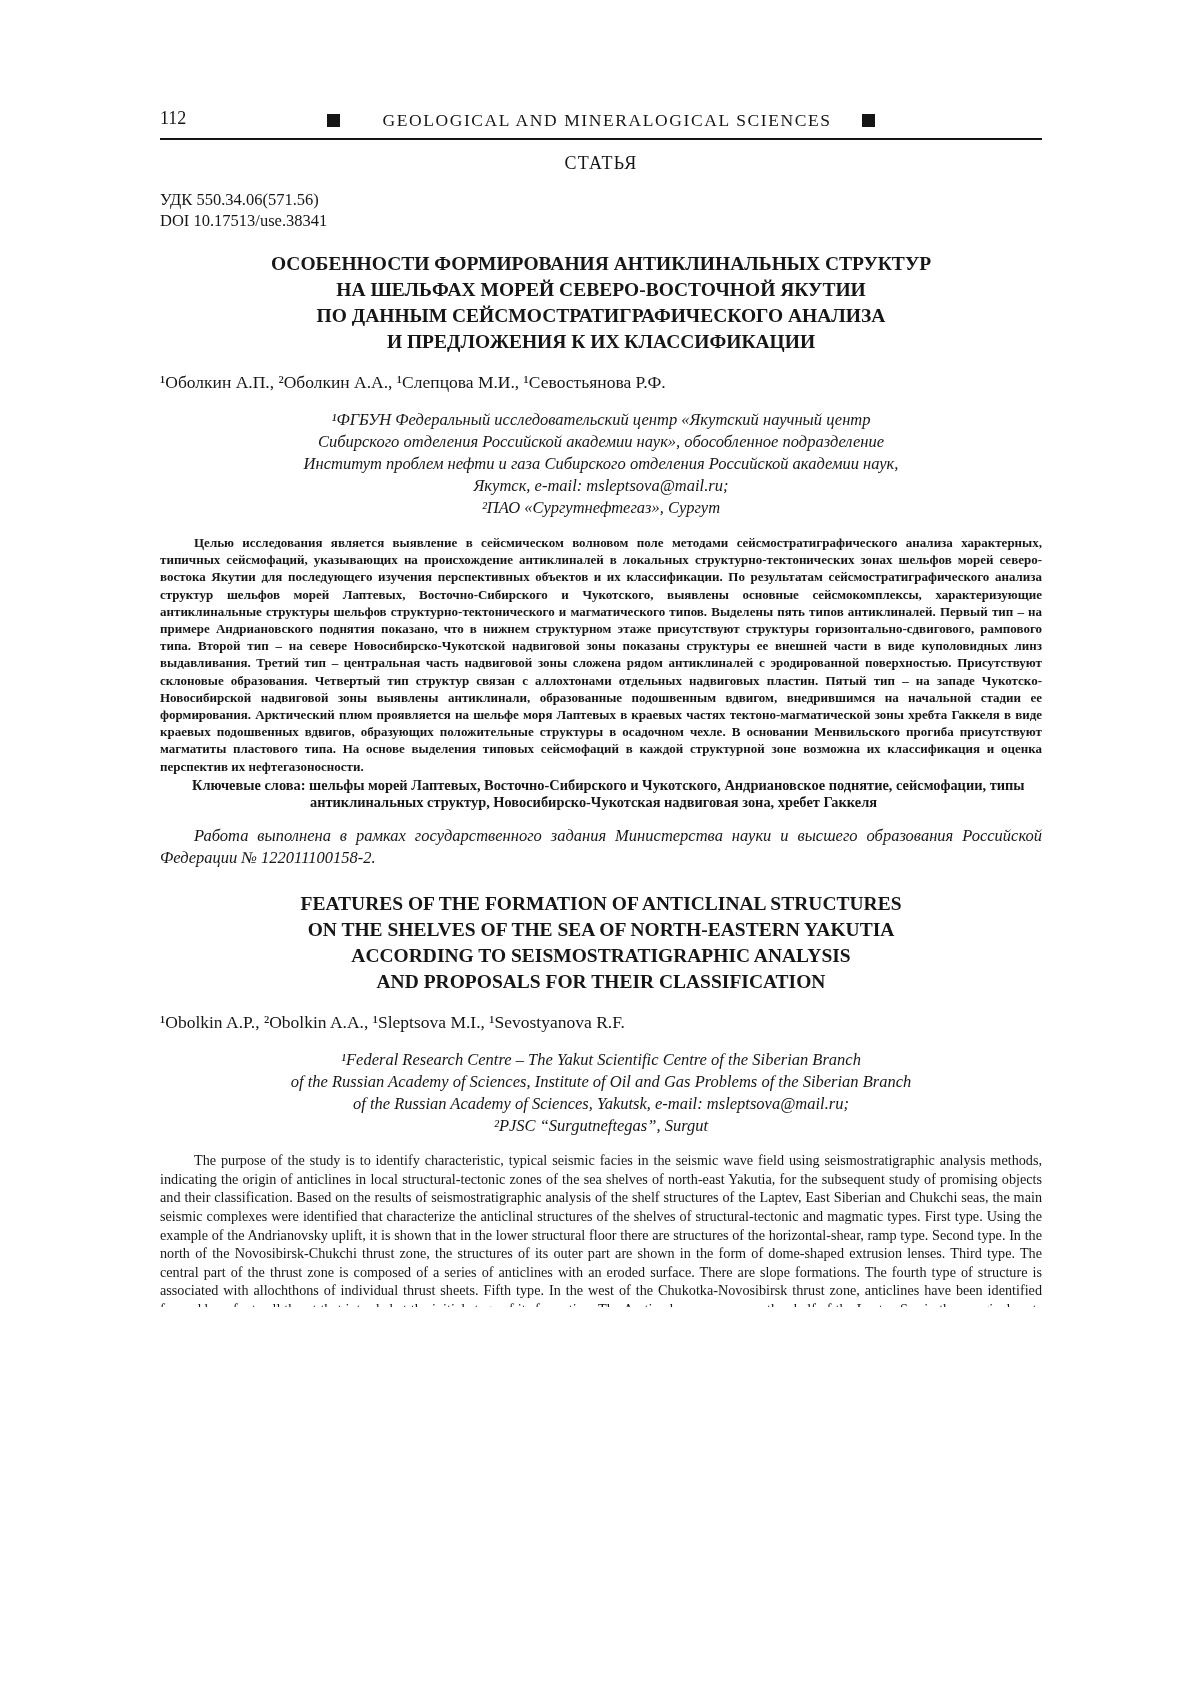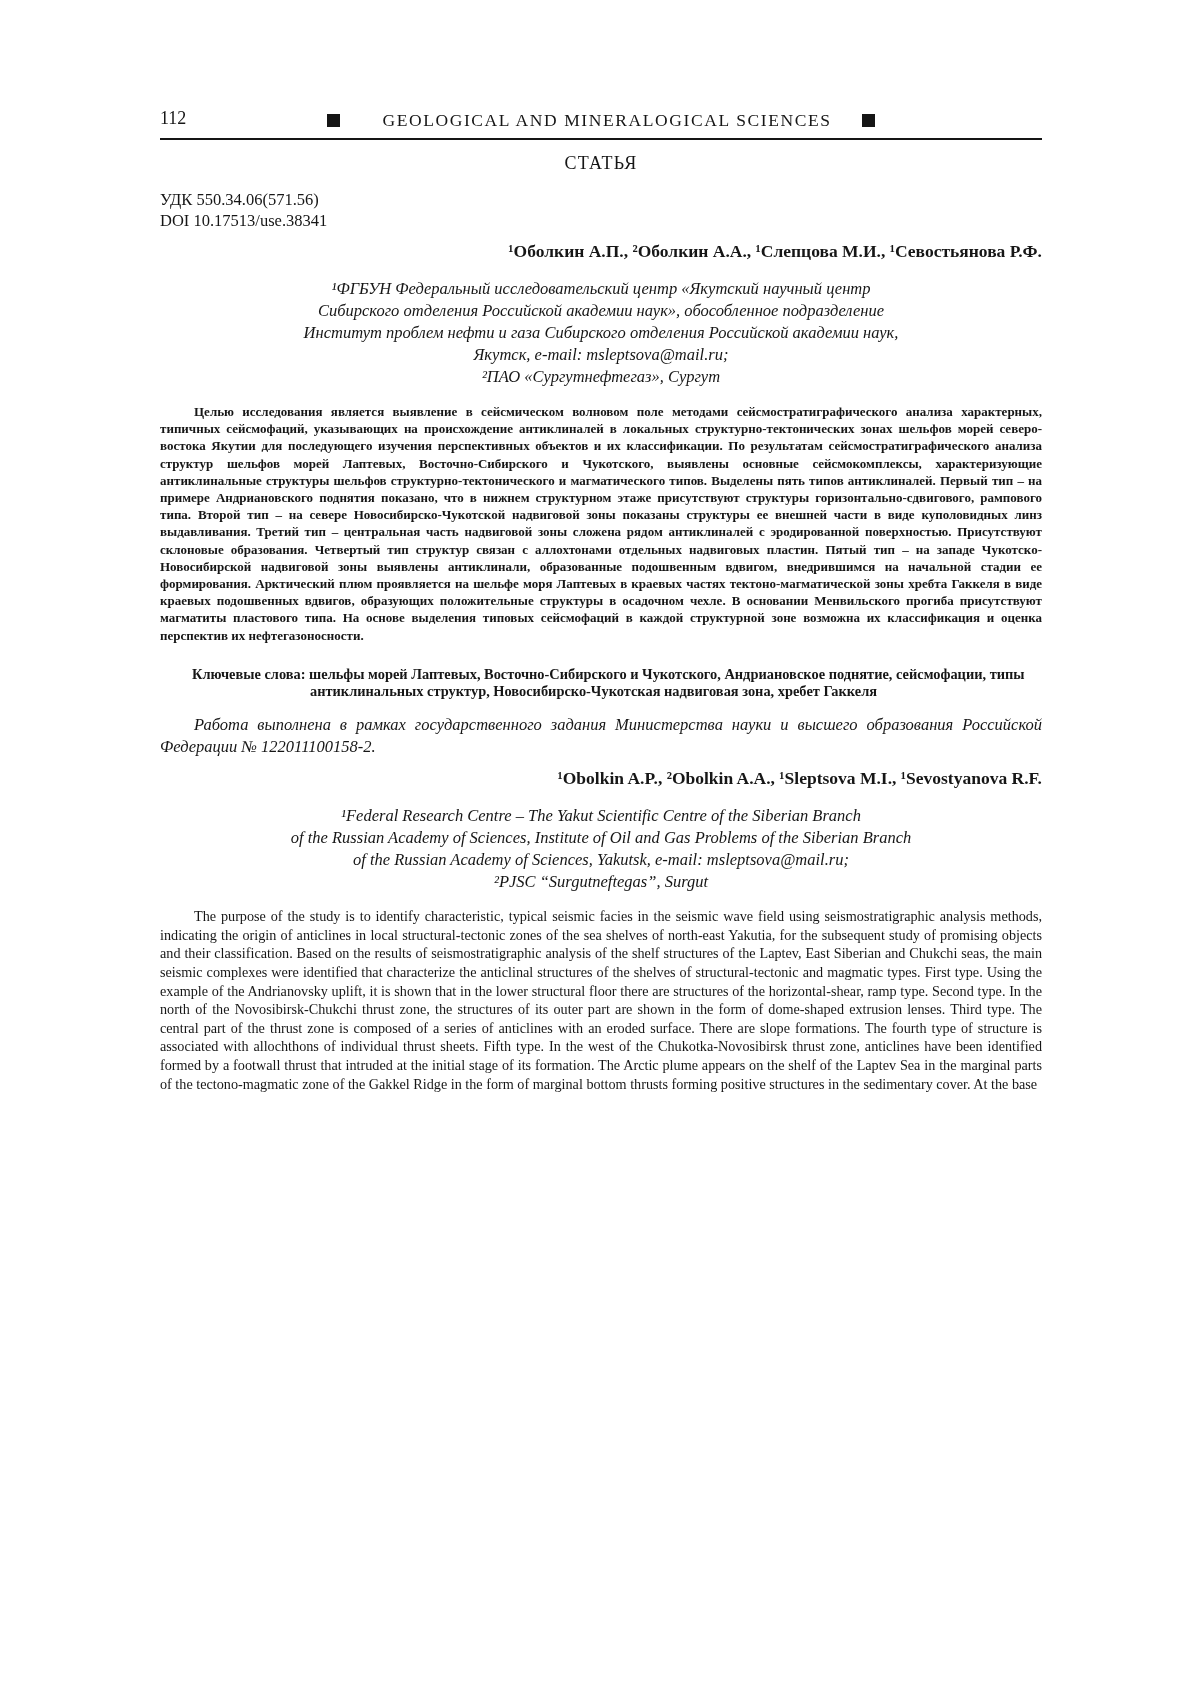--- a/index.html
+++ b/index.html
@@ -64,42 +64,42 @@
     line-height: 21px;
   }
   .title-block {
     margin-top: 20px;
     text-align: center;
     font-weight: bold;
     font-size: 19.5px;
     line-height: 26px;
   }
   .authors {
-    margin-top: 10px;
-    text-align: right;
-    font-weight: bold;
+    margin-top: 17px;
+    text-align: left;
+    font-weight: normal;
     font-size: 17.5px;
   }
   .affiliation {
     margin-top: 16px;
     text-align: center;
     font-style: italic;
     font-size: 16.5px;
     line-height: 22px;
   }
   .abstract-ru {
     margin-top: 15px;
     font-size: 13px;
     line-height: 17.2px;
     text-align: justify;
     text-indent: 34px;
     font-weight: bold;
   }
   .keywords {
-    margin-top: 22px;
+    margin-top: 2px;
     font-size: 14.4px;
     line-height: 17.2px;
     font-weight: bold;
     padding-left: 150px;
     text-indent: -118px;
   }
   .funding {
     margin-top: 14px;
     font-style: italic;
     font-size: 16.5px;
@@ -157,37 +157,49 @@
     </div>
     <div class="header-rule"></div>
 
     <div class="article-type">СТАТЬЯ</div>
 
     <div class="udk-block">
       <div>УДК 550.34.06(571.56)</div>
       <div>DOI 10.17513/use.38341</div>
     </div>
 
+    <div class="title-block">
+      <div>ОСОБЕННОСТИ ФОРМИРОВАНИЯ АНТИКЛИНАЛЬНЫХ СТРУКТУР</div>
+      <div>НА ШЕЛЬФАХ МОРЕЙ СЕВЕРО-ВОСТОЧНОЙ ЯКУТИИ</div>
+      <div>ПО ДАННЫМ СЕЙСМОСТРАТИГРАФИЧЕСКОГО АНАЛИЗА</div>
+      <div>И ПРЕДЛОЖЕНИЯ К ИХ КЛАССИФИКАЦИИ</div>
+    </div>
 
     <div class="authors">¹Оболкин А.П., ²Оболкин А.А., ¹Слепцова М.И., ¹Севостьянова Р.Ф.</div>
 
     <div class="affiliation">
       <div>¹ФГБУН Федеральный исследовательский центр «Якутский научный центр</div>
       <div>Сибирского отделения Российской академии наук», обособленное подразделение</div>
       <div>Институт проблем нефти и газа Сибирского отделения Российской академии наук,</div>
       <div>Якутск, e-mail: msleptsova@mail.ru;</div>
       <div>²ПАО «Сургутнефтегаз», Сургут</div>
     </div>
 
     <div class="abstract-ru">Целью исследования является выявление в сейсмическом волновом поле методами сейсмостратиграфического анализа характерных, типичных сейсмофаций, указывающих на происхождение антиклиналей в локальных структурно-тектонических зонах шельфов морей северо-востока Якутии для последующего изучения перспективных объектов и их классификации. По результатам сейсмостратиграфического анализа структур шельфов морей Лаптевых, Восточно-Сибирского и Чукотского, выявлены основные сейсмокомплексы, характеризующие антиклинальные структуры шельфов структурно-тектонического и магматического типов. Выделены пять типов антиклиналей. Первый тип – на примере Андриановского поднятия показано, что в нижнем структурном этаже присутствуют структуры горизонтально-сдвигового, рампового типа. Второй тип – на севере Новосибирско-Чукотской надвиговой зоны показаны структуры ее внешней части в виде куполовидных линз выдавливания. Третий тип – центральная часть надвиговой зоны сложена рядом антиклиналей с эродированной поверхностью. Присутствуют склоновые образования. Четвертый тип структур связан с аллохтонами отдельных надвиговых пластин. Пятый тип – на западе Чукотско-Новосибирской надвиговой зоны выявлены антиклинали, образованные подошвенным вдвигом, внедрившимся на начальной стадии ее формирования. Арктический плюм проявляется на шельфе моря Лаптевых в краевых частях тектоно-магматической зоны хребта Гаккеля в виде краевых подошвенных вдвигов, образующих положительные структуры в осадочном чехле. В основании Менвильского прогиба присутствуют магматиты пластового типа. На основе выделения типовых сейсмофаций в каждой структурной зоне возможна их классификация и оценка перспектив их нефтегазоносности.</div>
 
     <div class="keywords"><span>Ключевые слова: </span><span>шельфы морей Лаптевых, Восточно-Сибирского и Чукотского, Андриановское поднятие, сейсмофации, типы антиклинальных структур, Новосибирско-Чукотская надвиговая зона, хребет Гаккеля</span></div>
 
     <div class="funding">Работа выполнена в рамках государственного задания Министерства науки и высшего образования Российской Федерации № 122011100158-2.</div>
 
+    <div class="title-block en-gap">
+      <div>FEATURES OF THE FORMATION OF ANTICLINAL STRUCTURES</div>
+      <div>ON THE SHELVES OF THE SEA OF NORTH-EASTERN YAKUTIA</div>
+      <div>ACCORDING TO SEISMOSTRATIGRAPHIC ANALYSIS</div>
+      <div>AND PROPOSALS FOR THEIR CLASSIFICATION</div>
+    </div>
 
     <div class="authors">¹Obolkin A.P., ²Obolkin A.A., ¹Sleptsova M.I., ¹Sevostyanova R.F.</div>
 
     <div class="affiliation">
       <div>¹Federal Research Centre – The Yakut Scientific Centre of the Siberian Branch</div>
       <div>of the Russian Academy of Sciences, Institute of Oil and Gas Problems of the Siberian Branch</div>
       <div>of the Russian Academy of Sciences, Yakutsk, e-mail: msleptsova@mail.ru;</div>
       <div>²PJSC “Surgutneftegas”, Surgut</div>
     </div>
 

